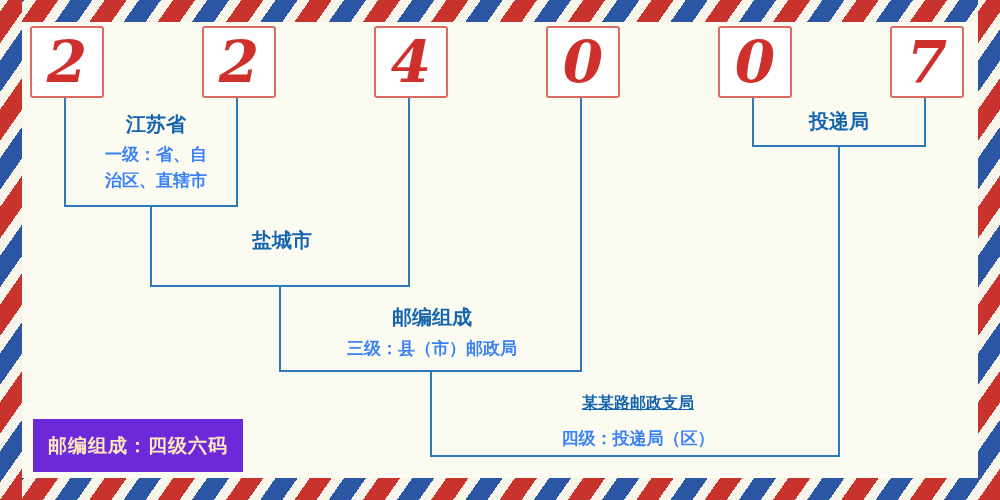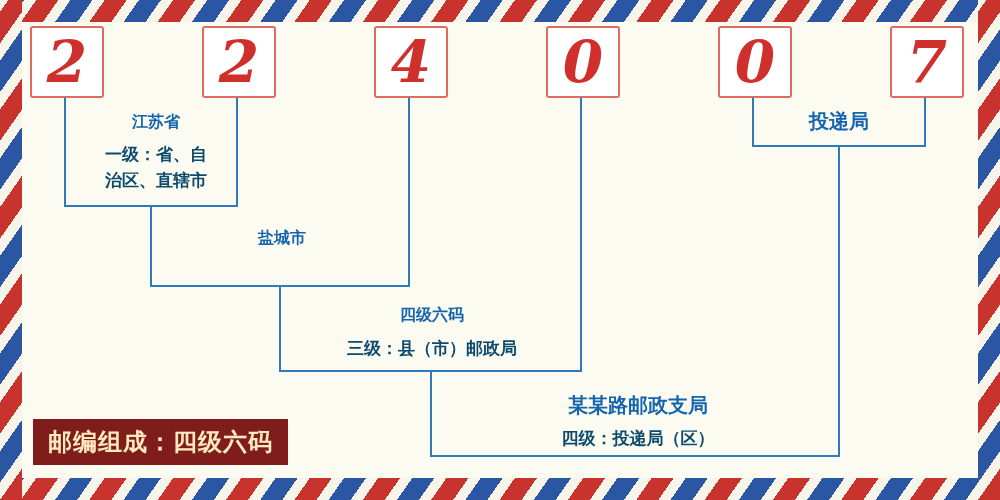--- a/index.html
+++ b/index.html
@@ -26,30 +26,30 @@
     display:flex; align-items:center; justify-content:center; z-index:3;
   }
   .digit {
     font-family:"DejaVu Serif", serif; font-style:italic; font-weight:bold;
     font-size:58px; line-height:1; color:#d0302c;
   }
   
   .ln { position:absolute; background:#2f79bd; z-index:1; }
   
   .lbl { position:absolute; text-align:center; z-index:2; }
-  .lvl-name { color:#1565ae; font-weight:bold; font-size:16px; line-height:1.2; }
-  .lvl-name.small { font-size:20px; }
-  .lvl-desc { color:#0c4a6e; font-weight:bold; font-size:17px; line-height:1.5; }
+  .lvl-name { color:#1565ae; font-weight:bold; font-size:20px; line-height:1.2; }
+  .lvl-name.small { font-size:16px;text-decoration:underline; }
+  .lvl-desc { color:#3b82f6; font-weight:bold; font-size:17px; line-height:1.5; }
   .top-name { color:#1565ae; font-weight:bold; font-size:20px; }
   
   .footer-note {
     position:absolute; left:33px; top:419px; z-index:4;
-    background:#7f1d1d; color:#ffe9be;
-    font-size:24px; font-weight:bold; line-height:1;
-    padding:11px 15px; letter-spacing:1px;
+    background:#6d28d9; color:#ffe9be;
+    font-size:19px; font-weight:bold; line-height:1;
+    padding:17px 15px; letter-spacing:1px;
   }
 </style>
 </head>
 <body>
 
 <div class="stage">
 
   <div class="strip strip-top stripes"></div>
   <div class="strip strip-bottom stripes"></div>
   <div class="strip strip-left stripes"></div>
@@ -95,21 +95,21 @@
 
   <div class="ln" style="left:752px; top:94px;  width:2px;  height:53px;"></div>
   <div class="ln" style="left:924px; top:94px;  width:2px;  height:53px;"></div>
   <div class="ln" style="left:752px; top:145px; width:174px; height:2px;"></div>
 
   <div class="lbl lvl-name" style="left:76px;  top:112px; width:160px;">江苏省</div>
   <div class="lbl lvl-desc" style="left:100px; top:142px; width:112px;">一级：省、自治区、直辖市</div>
 
   <div class="lbl lvl-name" style="left:202px; top:228px; width:160px;">盐城市</div>
 
-  <div class="lbl lvl-name" style="left:352px; top:305px; width:160px;">四级六码</div>
+  <div class="lbl lvl-name" style="left:352px; top:305px; width:160px;">邮编组成</div>
   <div class="lbl lvl-desc" style="left:312px; top:337px; width:240px;font-family:Liberation Mono, monospace;">三级：县（市）邮政局</div>
 
   <div class="lbl lvl-name small" style="left:518px; top:393px; width:240px;">某某路邮政支局</div>
   <div class="lbl top-name" style="left:759px; top:108px; width:160px;">投递局</div>
 
   <div class="lbl lvl-desc" style="left:518px; top:426px; width:240px;">四级：投递局（区）</div>
 
   <div class="footer-note">邮编组成：四级六码</div>
 
 </div>

